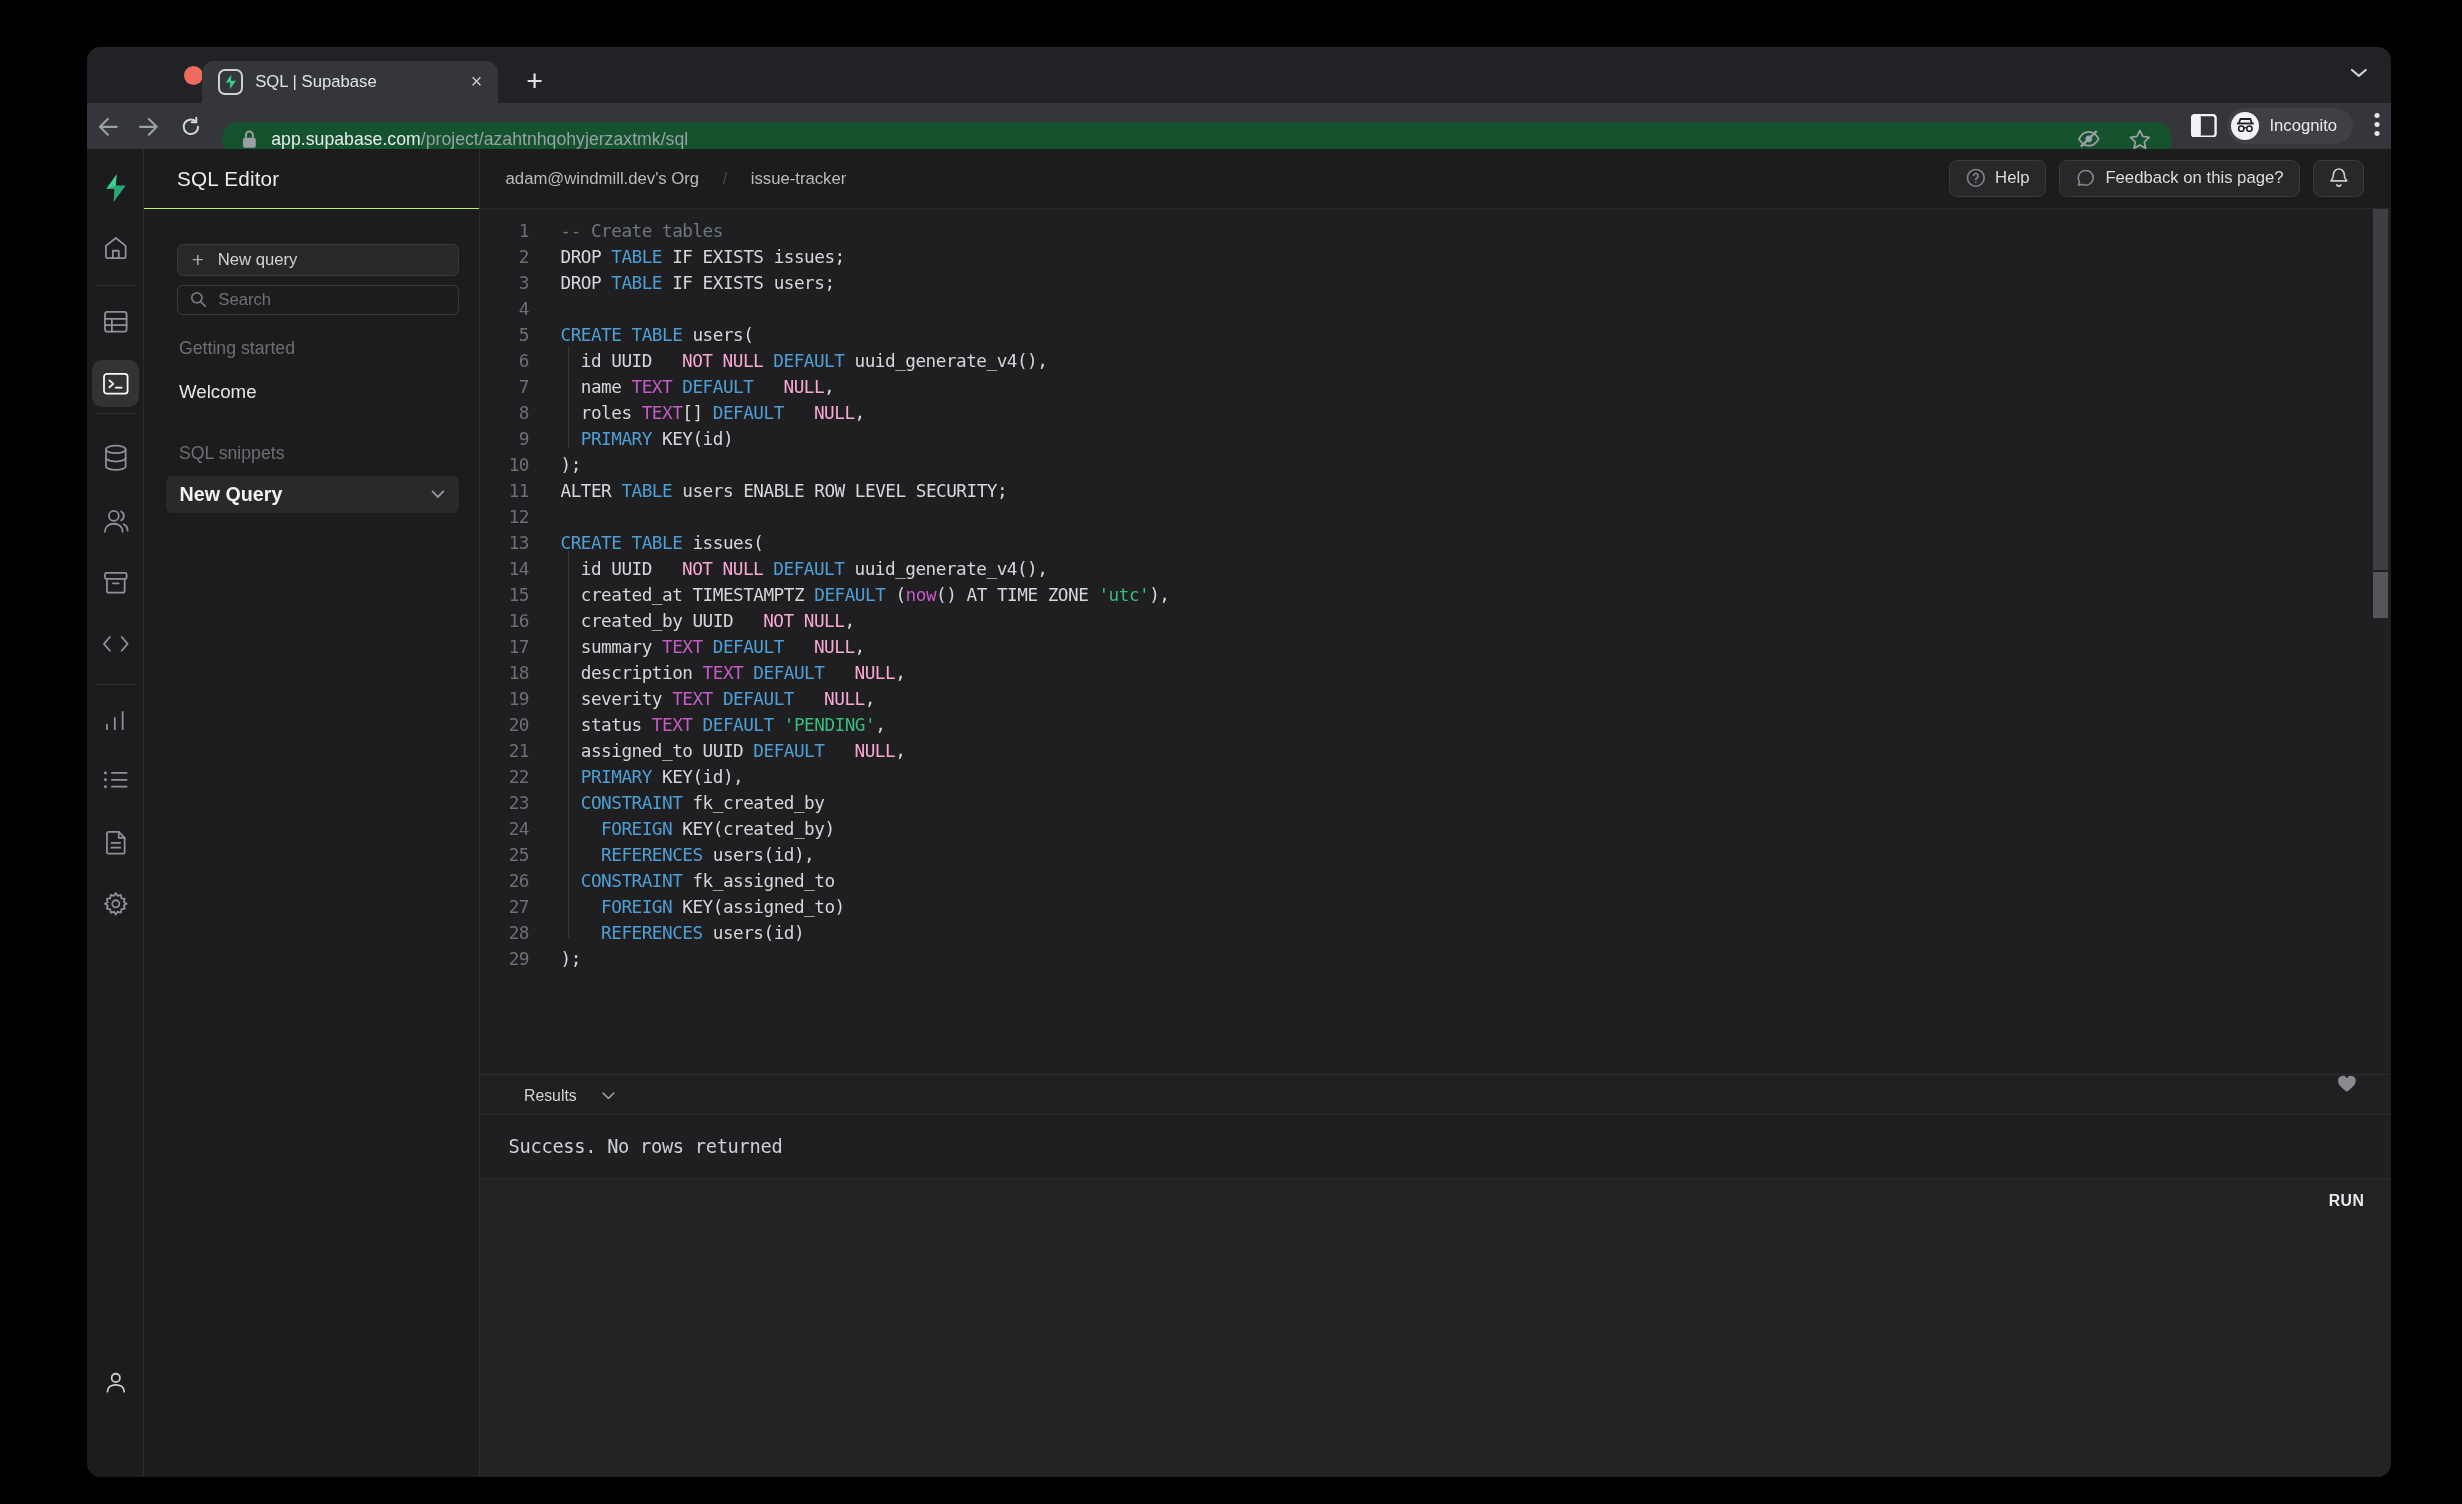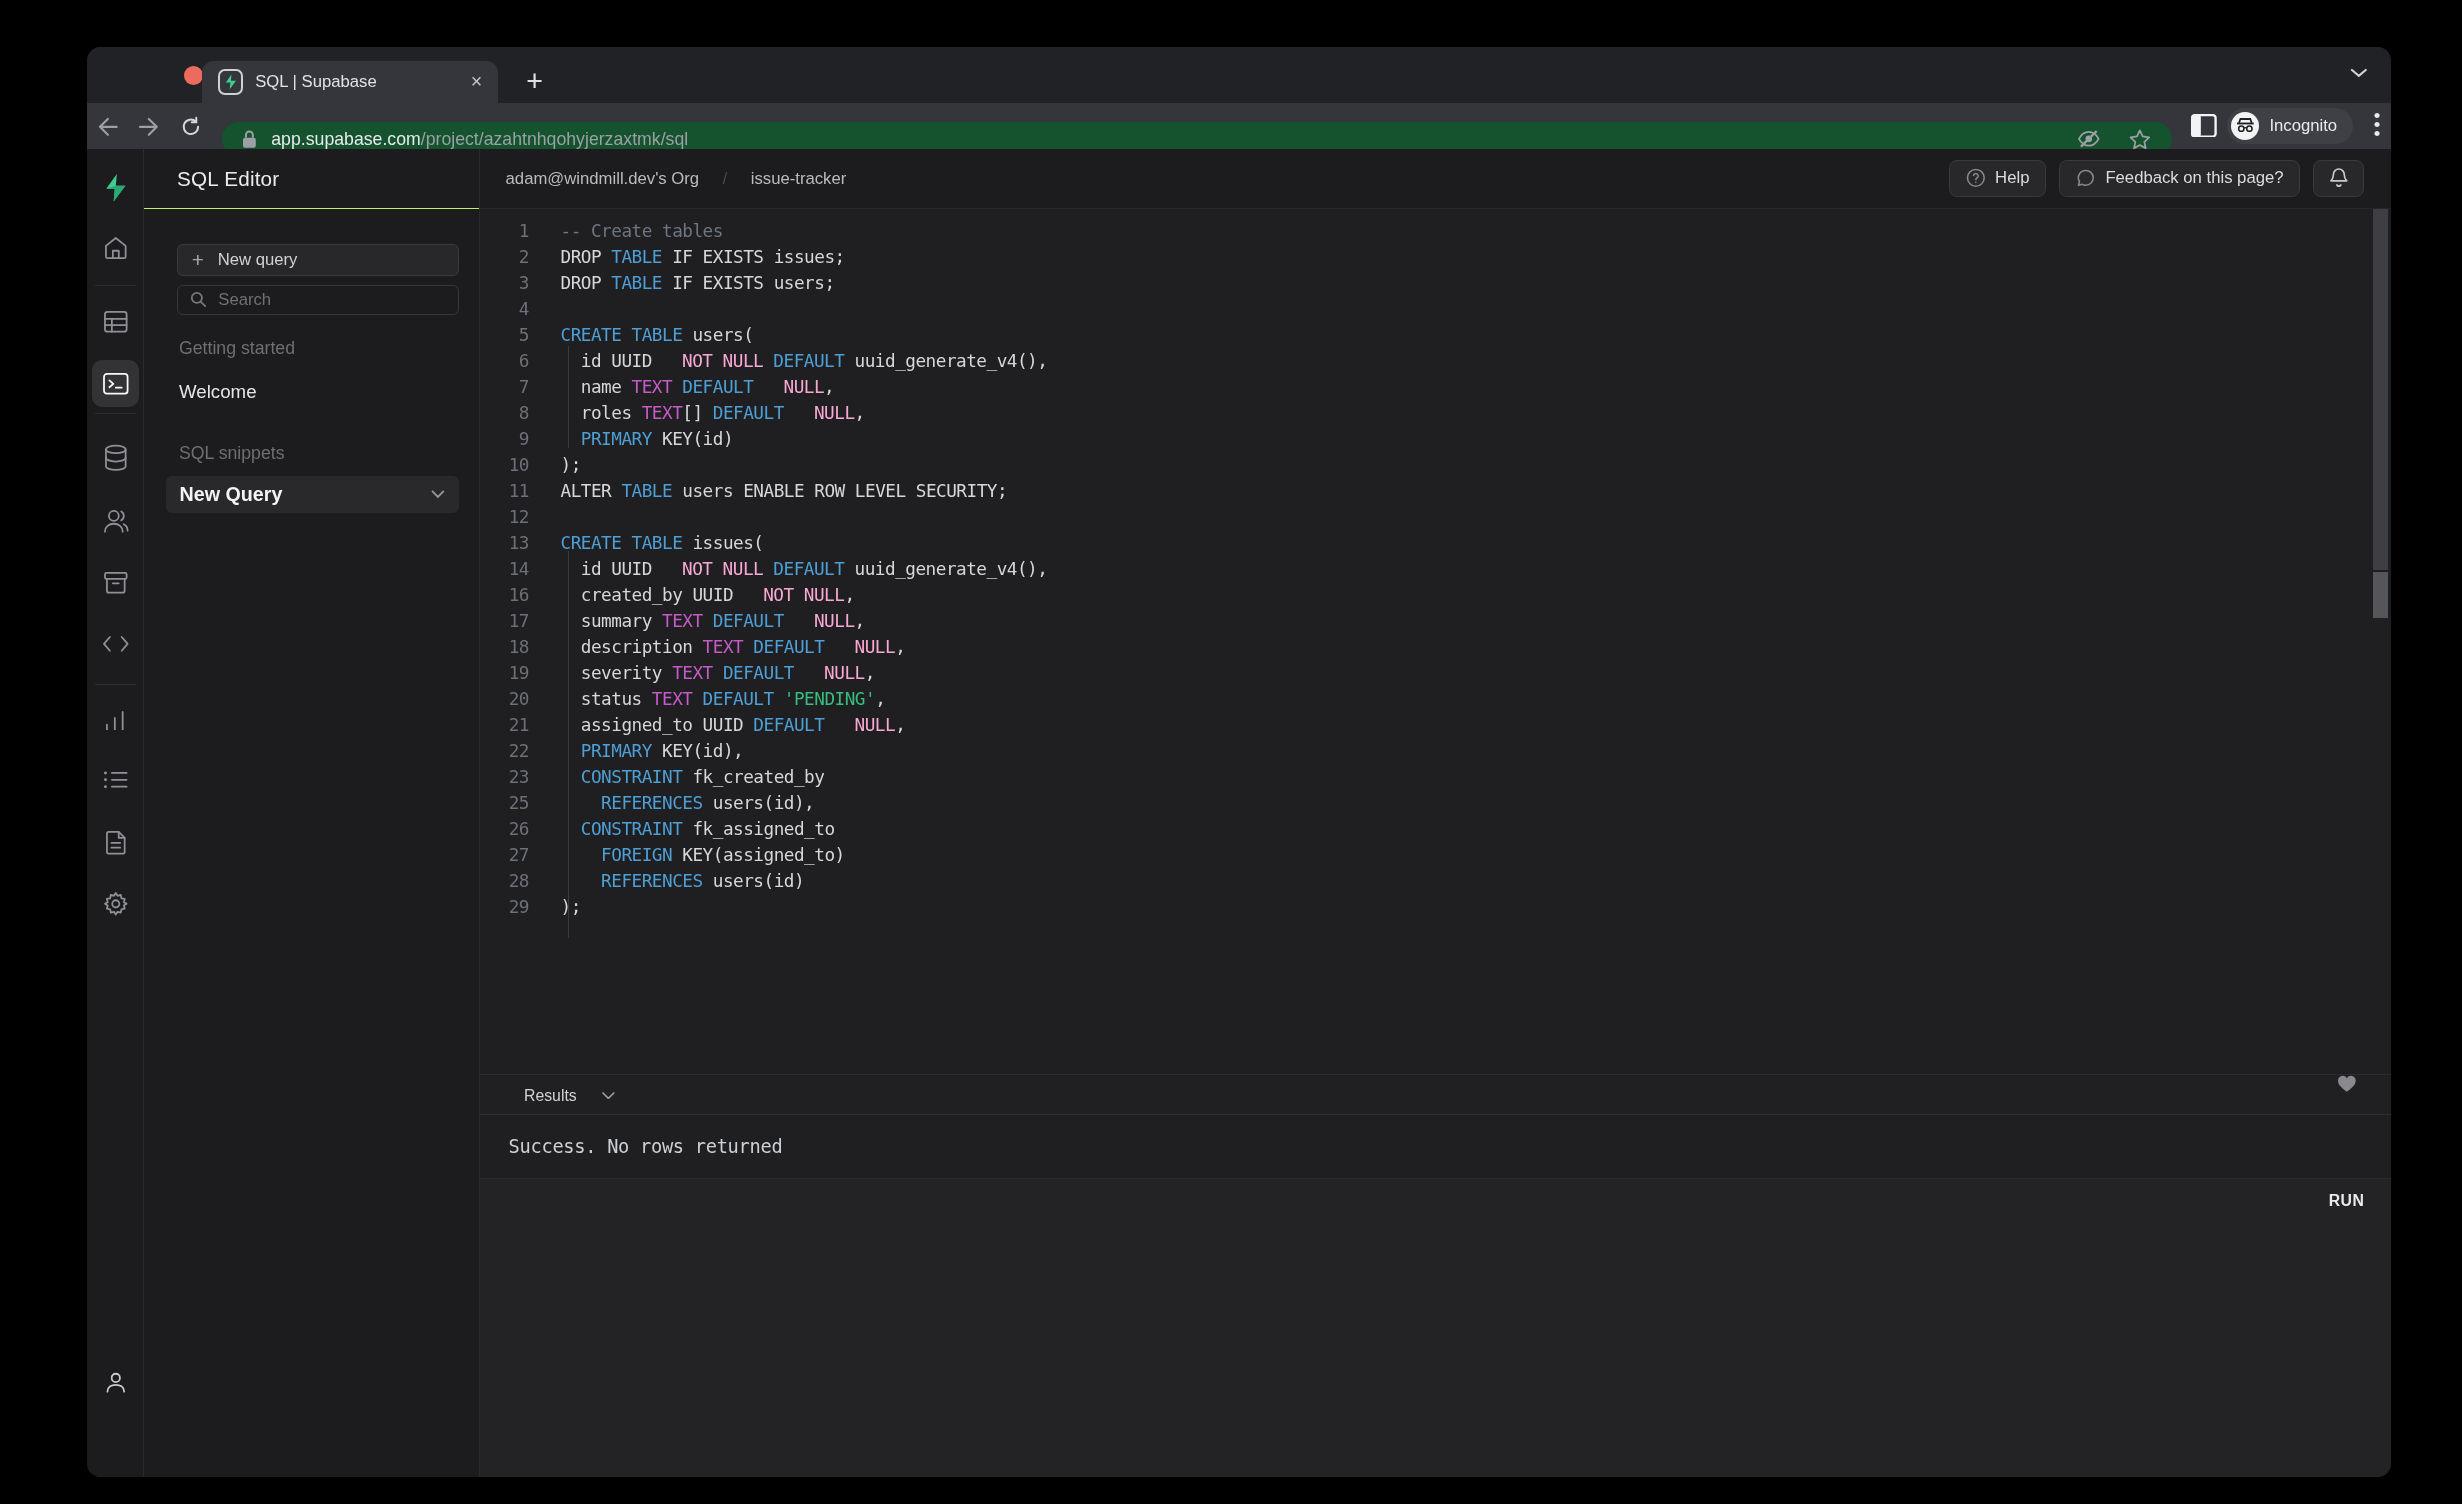--- a/index.html
+++ b/index.html
@@ -352,28 +352,30 @@
             <div class="line"><span class="ln">5</span><span class="lc"><span class="tk-k">CREATE TABLE </span><span class="tk-w">users(</span></span></div>
             <div class="line"><span class="ln">6</span><span class="lc"><span class="tk-w">  id UUID </span><span class="tk-g">NOT NULL </span><span class="tk-k">DEFAULT </span><span class="tk-w">uuid_generate_v4(),</span></span></div>
             <div class="line"><span class="ln">7</span><span class="lc"><span class="tk-w">  name </span><span class="tk-t">TEXT </span><span class="tk-k">DEFAULT </span><span class="tk-g">NULL</span><span class="tk-w">,</span></span></div>
             <div class="line"><span class="ln">8</span><span class="lc"><span class="tk-w">  roles </span><span class="tk-t">TEXT</span><span class="tk-w">[] </span><span class="tk-k">DEFAULT </span><span class="tk-g">NULL</span><span class="tk-w">,</span></span></div>
             <div class="line"><span class="ln">9</span><span class="lc"><span class="tk-w">  </span><span class="tk-k">PRIMARY </span><span class="tk-w">KEY(id)</span></span></div>
             <div class="line"><span class="ln">10</span><span class="lc"><span class="tk-w">);</span></span></div>
             <div class="line"><span class="ln">11</span><span class="lc"><span class="tk-w">ALTER </span><span class="tk-k">TABLE </span><span class="tk-w">users ENABLE ROW LEVEL SECURITY;</span></span></div>
             <div class="line"><span class="ln">12</span><span class="lc"></span></div>
             <div class="line"><span class="ln">13</span><span class="lc"><span class="tk-k">CREATE TABLE </span><span class="tk-w">issues(</span></span></div>
             <div class="line"><span class="ln">14</span><span class="lc"><span class="tk-w">  id UUID </span><span class="tk-g">NOT NULL </span><span class="tk-k">DEFAULT </span><span class="tk-w">uuid_generate_v4(),</span></span></div>
+            <div class="line"><span class="ln">15</span><span class="lc"><span class="tk-w">  created_at TIMESTAMPTZ </span><span class="tk-k">DEFAULT </span><span class="tk-w">(</span><span class="tk-t">now</span><span class="tk-w">() AT TIME ZONE </span><span class="tk-s">'utc'</span><span class="tk-w">),</span></span></div>
             <div class="line"><span class="ln">16</span><span class="lc"><span class="tk-w">  created_by UUID </span><span class="tk-g">NOT NULL</span><span class="tk-w">,</span></span></div>
             <div class="line"><span class="ln">17</span><span class="lc"><span class="tk-w">  summary </span><span class="tk-t">TEXT </span><span class="tk-k">DEFAULT </span><span class="tk-g">NULL</span><span class="tk-w">,</span></span></div>
             <div class="line"><span class="ln">18</span><span class="lc"><span class="tk-w">  description </span><span class="tk-t">TEXT </span><span class="tk-k">DEFAULT </span><span class="tk-g">NULL</span><span class="tk-w">,</span></span></div>
             <div class="line"><span class="ln">19</span><span class="lc"><span class="tk-w">  severity </span><span class="tk-t">TEXT </span><span class="tk-k">DEFAULT </span><span class="tk-g">NULL</span><span class="tk-w">,</span></span></div>
             <div class="line"><span class="ln">20</span><span class="lc"><span class="tk-w">  status </span><span class="tk-t">TEXT </span><span class="tk-k">DEFAULT </span><span class="tk-s">'PENDING'</span><span class="tk-w">,</span></span></div>
             <div class="line"><span class="ln">21</span><span class="lc"><span class="tk-w">  assigned_to UUID </span><span class="tk-k">DEFAULT </span><span class="tk-g">NULL</span><span class="tk-w">,</span></span></div>
             <div class="line"><span class="ln">22</span><span class="lc"><span class="tk-w">  </span><span class="tk-k">PRIMARY </span><span class="tk-w">KEY(id),</span></span></div>
             <div class="line"><span class="ln">23</span><span class="lc"><span class="tk-w">  </span><span class="tk-k">CONSTRAINT </span><span class="tk-w">fk_created_by</span></span></div>
+            <div class="line"><span class="ln">24</span><span class="lc"><span class="tk-w">    </span><span class="tk-k">FOREIGN </span><span class="tk-w">KEY(created_by)</span></span></div>
             <div class="line"><span class="ln">25</span><span class="lc"><span class="tk-w">    </span><span class="tk-k">REFERENCES </span><span class="tk-w">users(id),</span></span></div>
             <div class="line"><span class="ln">26</span><span class="lc"><span class="tk-w">  </span><span class="tk-k">CONSTRAINT </span><span class="tk-w">fk_assigned_to</span></span></div>
             <div class="line"><span class="ln">27</span><span class="lc"><span class="tk-w">    </span><span class="tk-k">FOREIGN </span><span class="tk-w">KEY(assigned_to)</span></span></div>
             <div class="line"><span class="ln">28</span><span class="lc"><span class="tk-w">    </span><span class="tk-k">REFERENCES </span><span class="tk-w">users(id)</span></span></div>
             <div class="line"><span class="ln">29</span><span class="lc"><span class="tk-w">);</span></span></div>
           </div>
         <div class="scrollseg1"></div>
         <div class="scrollseg2"></div>
       </div>
 

